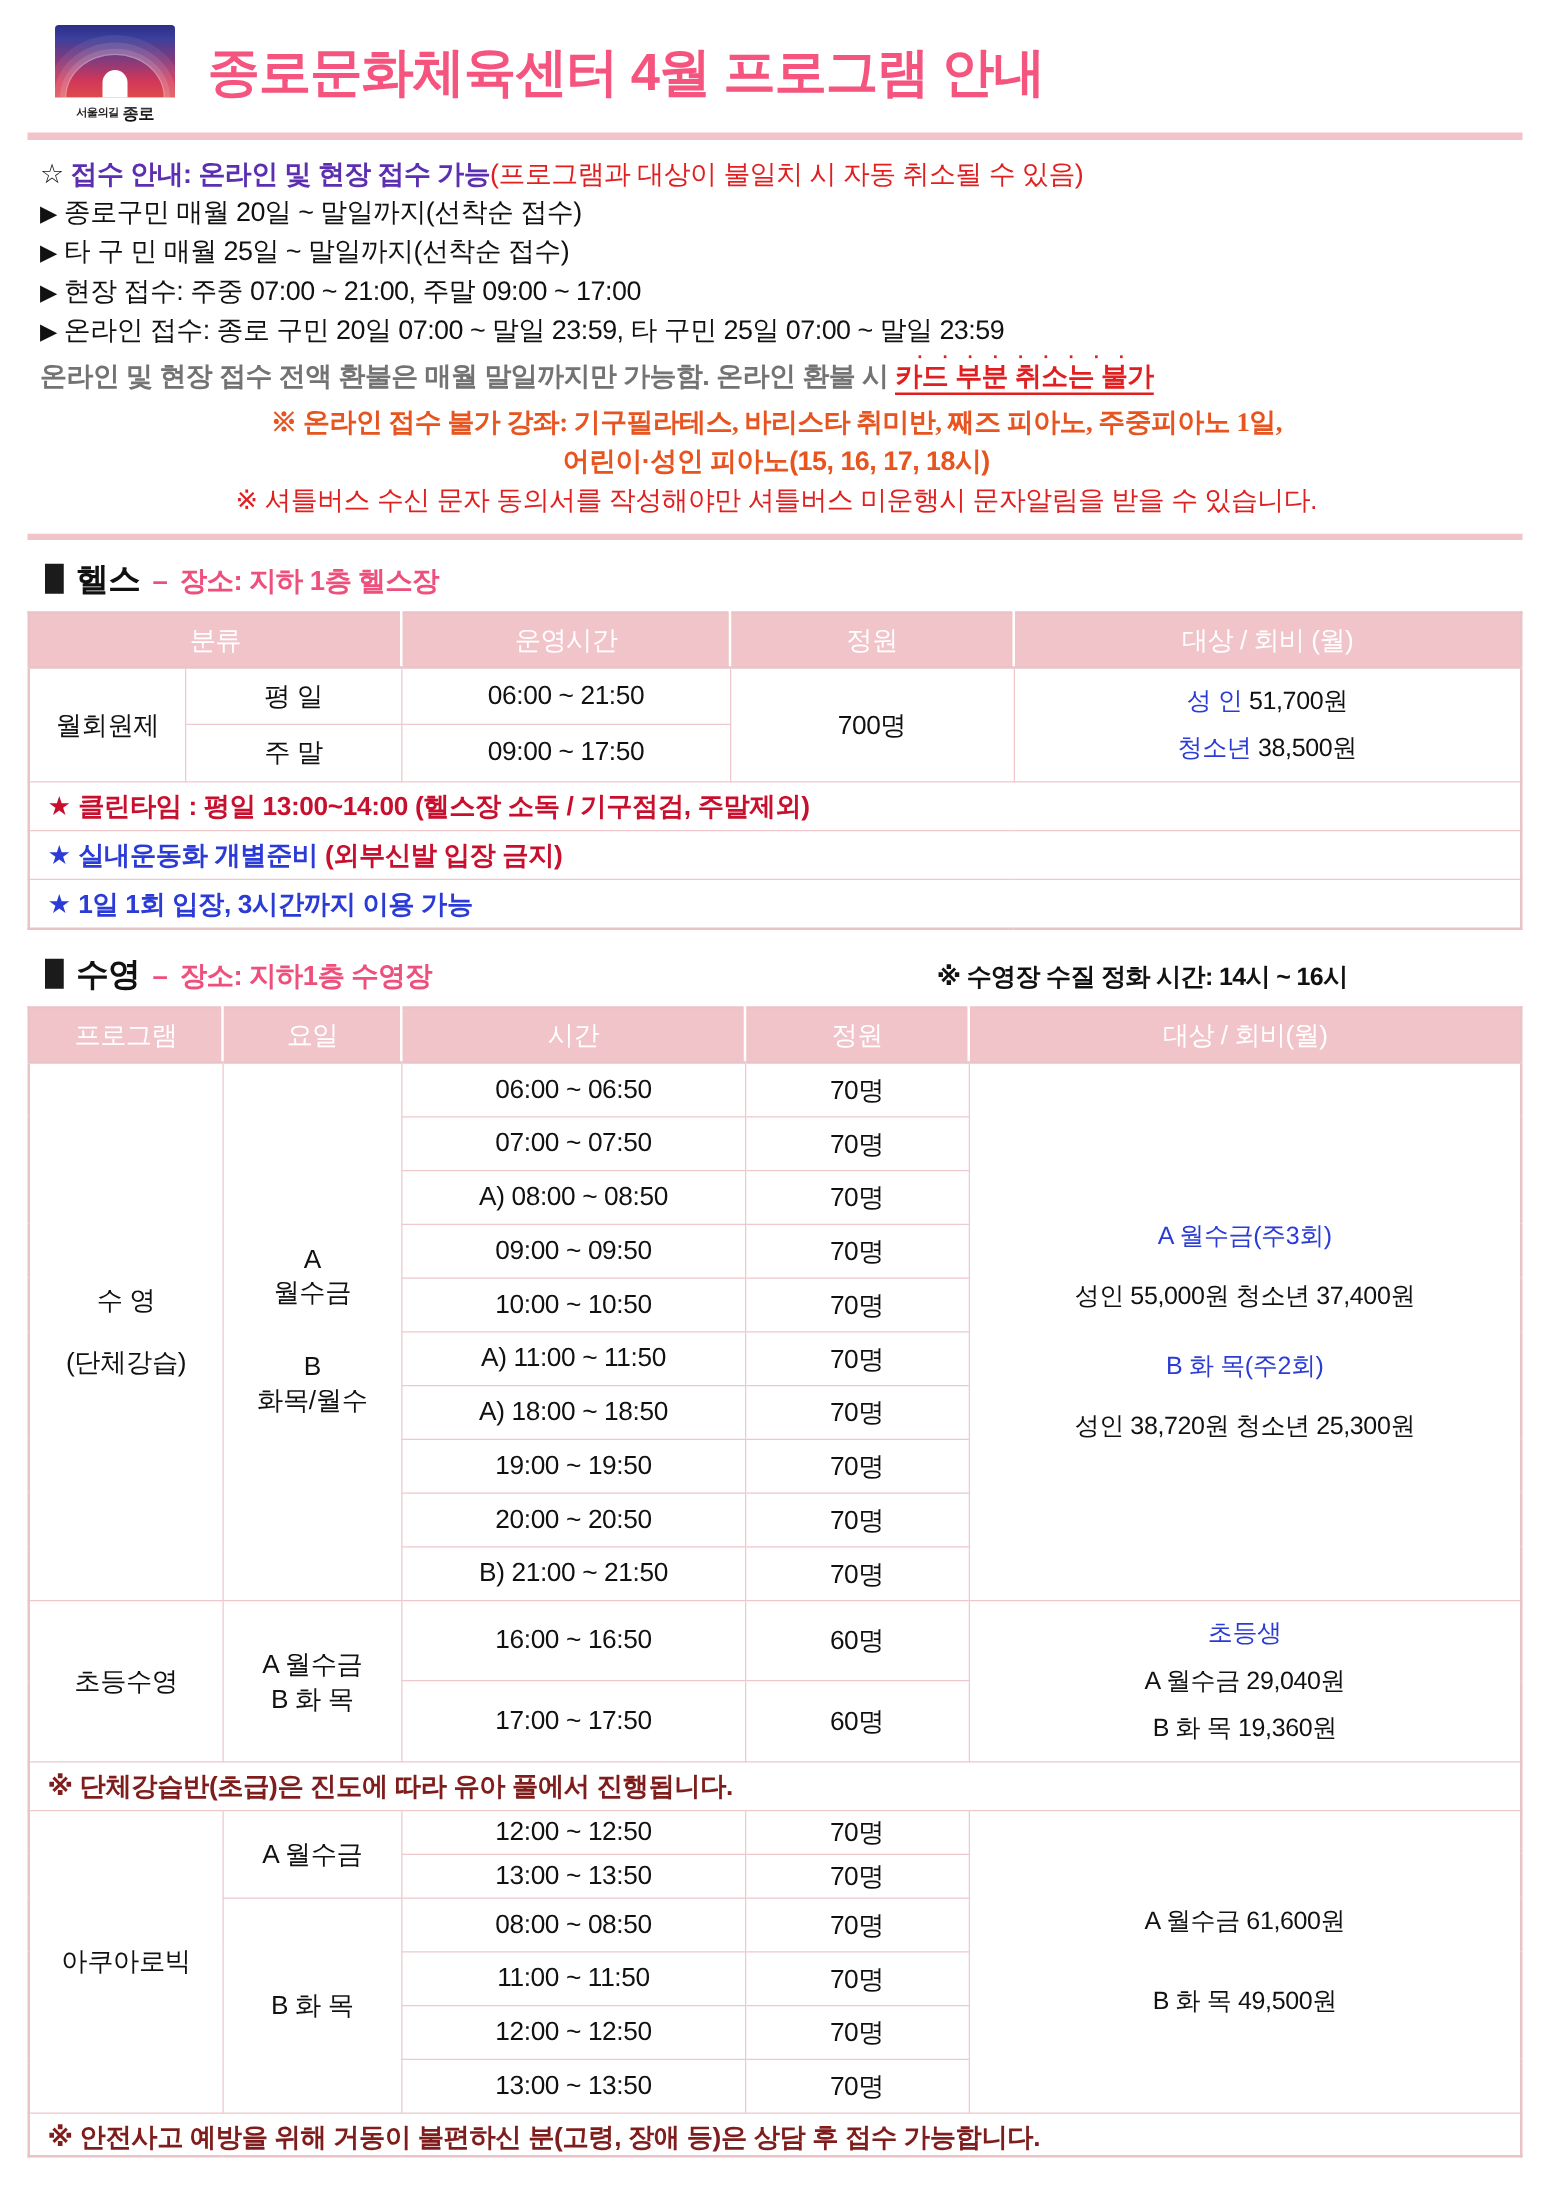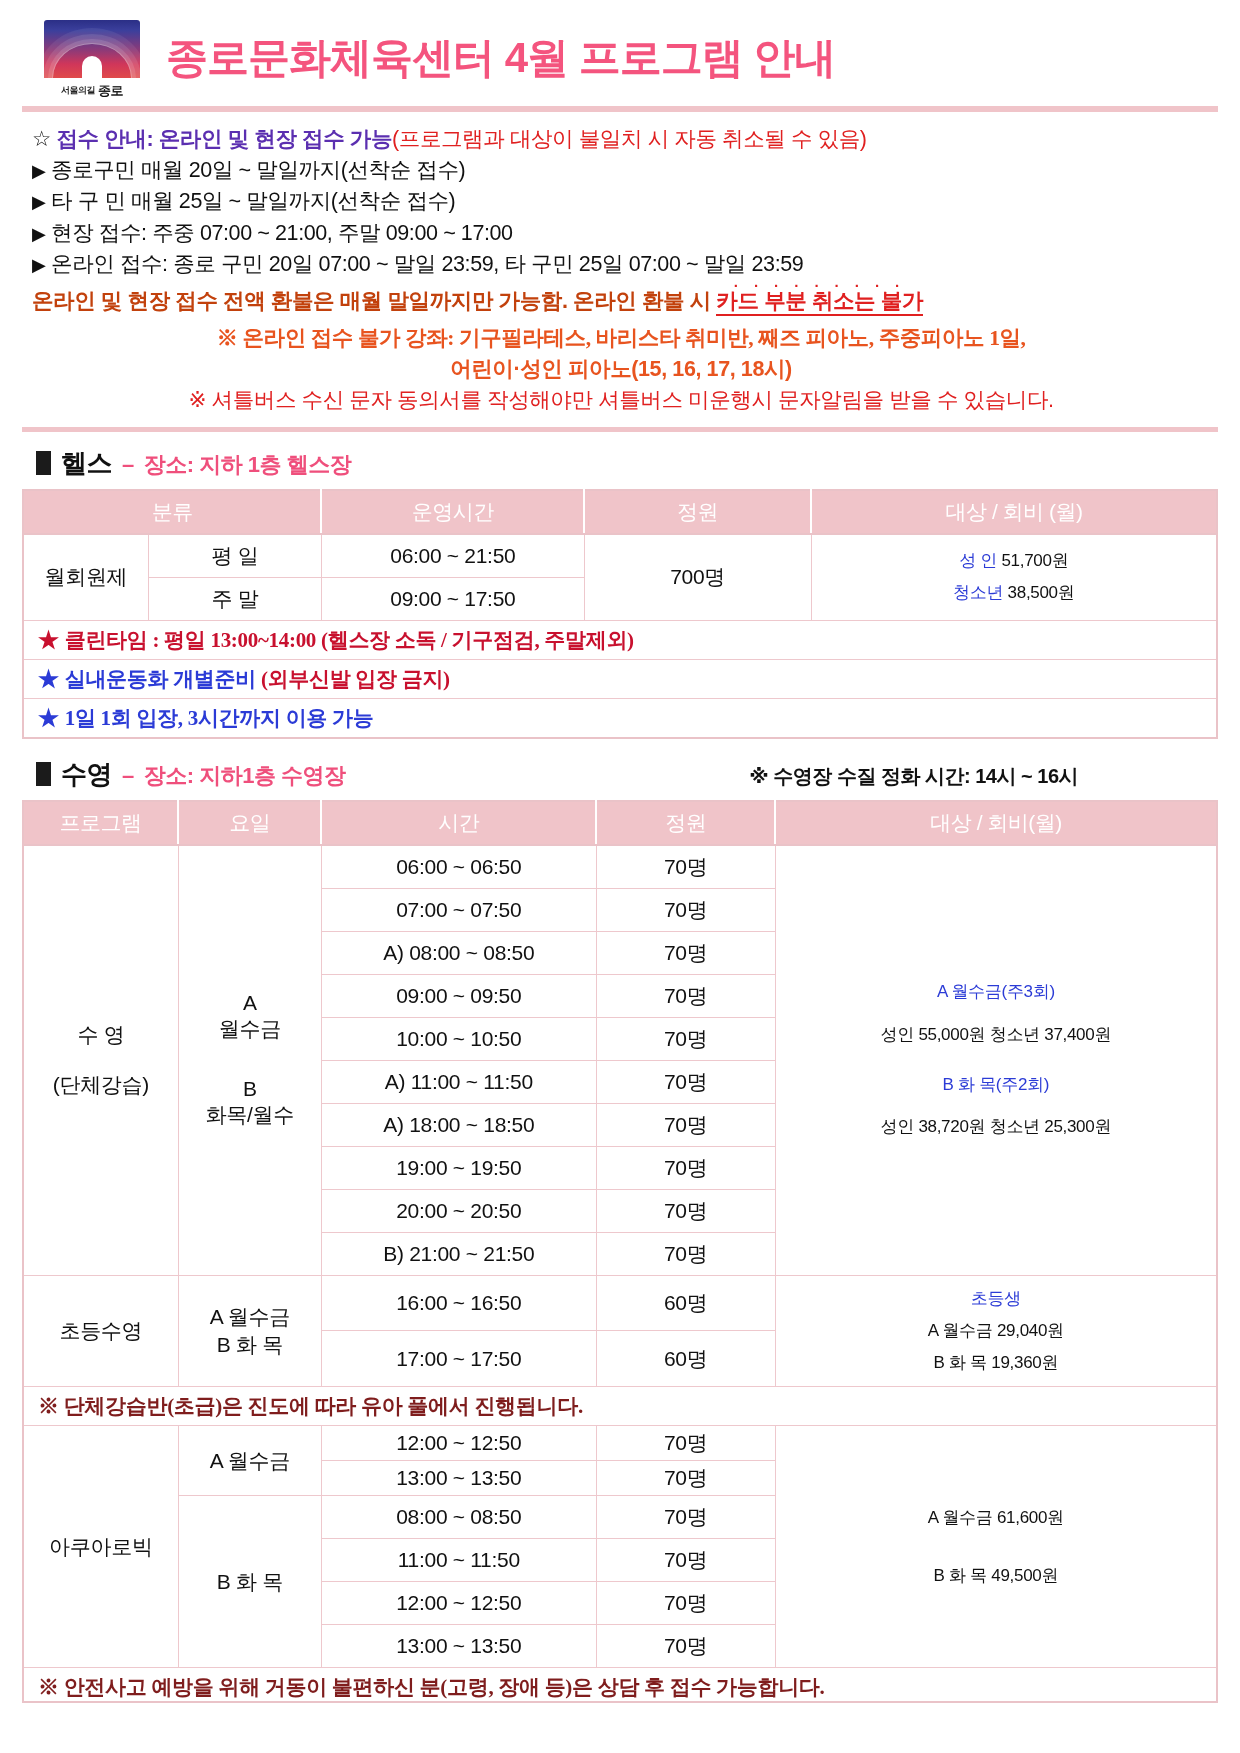--- a/index.html
+++ b/index.html
@@ -84,21 +84,21 @@
   .notice-line {
     font-size: 21.5px;
     line-height: 1.45;
     white-space: nowrap;
     letter-spacing: -0.4px;
   }
   .notice-line.center { text-align: center; }
   .n-purple { color: #5b2fb0; font-weight: bold; }
   .n-red    { color: #e02020; font-weight: normal; }
   .n-black  { color: #111111; }
-  .n-blue   { color: #c2410c; font-weight: bold; }
+  .n-blue   { color: #737373; font-weight: bold; }
   .n-orange { color: #e8541f; font-weight: bold; }
   .star-glyph { color: #111111; }
   .tri { color: #111111; font-size: 18px; }
   .card-emph {
     color: #e02020;
     font-weight: bold;
     border-bottom: 2px solid #e02020;
     padding-bottom: 1px;
     position: relative;
   }
@@ -167,29 +167,28 @@
   }
   .t-blue { color: #2b3bd6; }
 
   .note-cell {
     text-align: left !important;
     padding: 5px 0 5px 14px !important;
     font-size: 21px;
     font-weight: bold;
     letter-spacing: -0.5px;
     white-space: nowrap;
-    font-family: Liberation Serif, serif;
   }
   .note-star { color: #c8102e; margin-right: 6px; }
   .note-star.blue { color: #2b3bd6; }
   .note-r { color: #c8102e; }
   .note-b { color: #2b3bd6; }
   .note-orange { color: #7f1d1d; }
 
-  .fee-block { line-height: 1.9; font-size: 17px; }
+  .fee-block { line-height: 1.9; font-size: 20px; }
   .fee-block .hdr { color: #2b3bd6; }
   .spacer-14 { height: 14px; }
 </style>
 </head>
 <body>
 
 <div class="page">
 
   <div class="header">
     <div class="logo">

